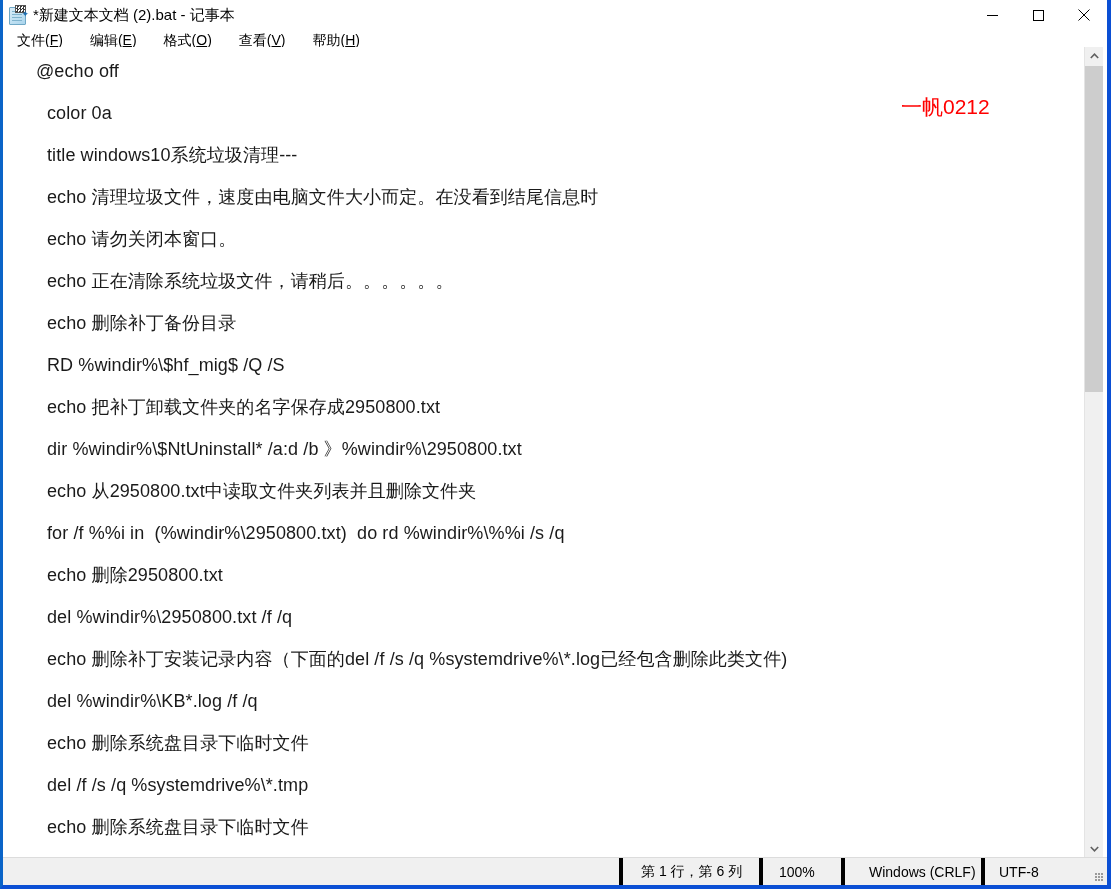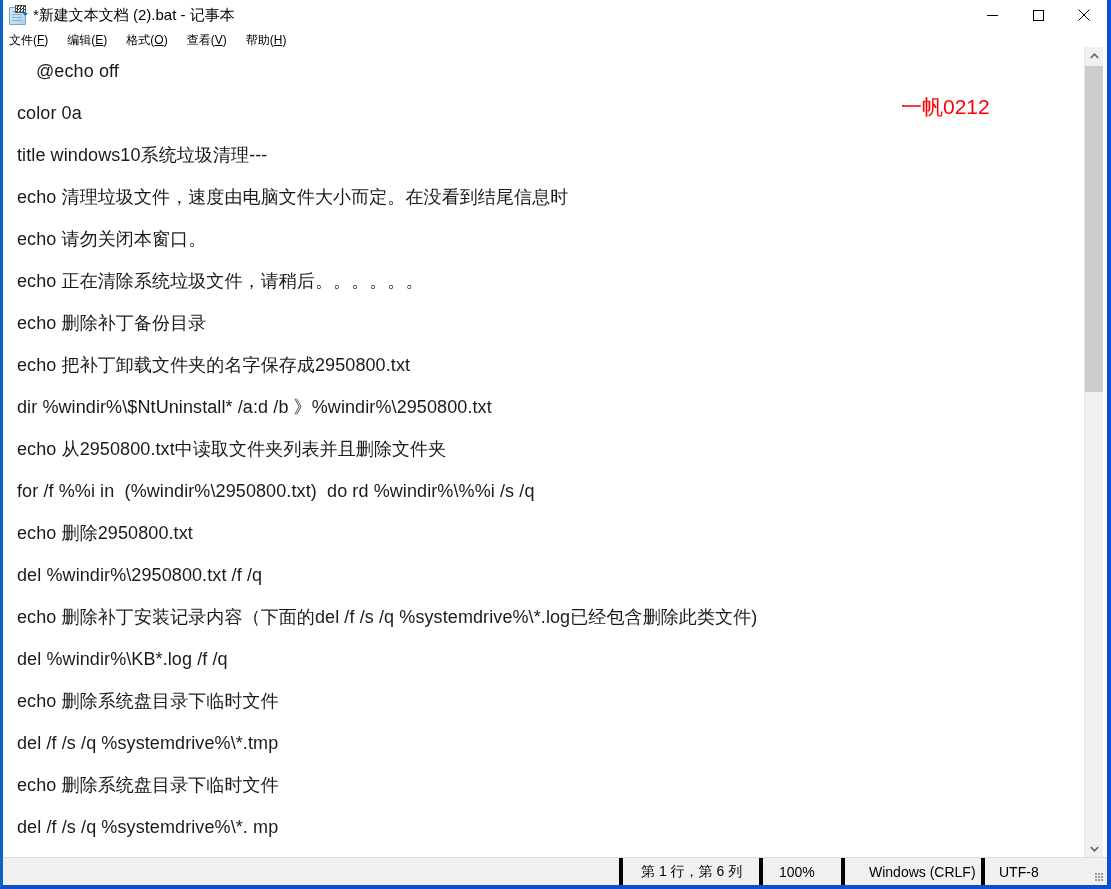--- a/index.html
+++ b/index.html
@@ -104,25 +104,26 @@
   .menubar {
     position: absolute;
     left: 0; top: 30px;
     height: 21px;
     display: flex;
     align-items: center;
     background: #ffffff;
     padding-left: 6px;
   }
   .menu-item {
-    font-size: 12px;
+    font-size: 14px;
     color: #000;
     margin-right: 19px;
     white-space: nowrap;
     cursor: default;
+    margin-left: 8px;
   }
   .menu-item .acc { text-decoration: underline; }
 
   
   .editor {
     position: absolute;
     left: 0;
     top: 47px;
     right: 18px;
     bottom: 27px;
@@ -132,21 +133,21 @@
   .lines {
     position: relative;
     padding-top: 3px;
   }
   .line {
     height: 42px;
     line-height: 42px;
     font-size: 18px;
     color: #1a1a1a;
     white-space: pre;
-    padding-left: 14px;
+    padding-left: 44px;
     letter-spacing: 0.1px;
   }
   .line.first { padding-left: 33px; }
 
   .watermark {
     position: absolute;
     left: 898px;
     top: 46px;
     font-size: 21px;
     color: #ff0000;
@@ -264,20 +265,21 @@
 
   <div class="editor">
     <div class="lines" id="lines-host">
         <div class="line first">@echo off</div>
         <div class="line">color 0a</div>
         <div class="line">title windows10系统垃圾清理---</div>
         <div class="line">echo 清理垃圾文件，速度由电脑文件大小而定。在没看到结尾信息时</div>
         <div class="line">echo 请勿关闭本窗口。</div>
         <div class="line">echo 正在清除系统垃圾文件，请稍后。。。。。。</div>
         <div class="line">echo 删除补丁备份目录</div>
+        <div class="line">RD %windir%\$hf_mig$ /Q /S</div>
         <div class="line">echo 把补丁卸载文件夹的名字保存成2950800.txt</div>
         <div class="line">dir %windir%\$NtUninstall* /a:d /b 》%windir%\2950800.txt</div>
         <div class="line">echo 从2950800.txt中读取文件夹列表并且删除文件夹</div>
         <div class="line">for /f %%i in  (%windir%\2950800.txt)  do rd %windir%\%%i /s /q</div>
         <div class="line">echo 删除2950800.txt</div>
         <div class="line">del %windir%\2950800.txt /f /q</div>
         <div class="line">echo 删除补丁安装记录内容（下面的del /f /s /q %systemdrive%\*.log已经包含删除此类文件)</div>
         <div class="line">del %windir%\KB*.log /f /q</div>
         <div class="line">echo 删除系统盘目录下临时文件</div>
         <div class="line">del /f /s /q %systemdrive%\*.tmp</div>

